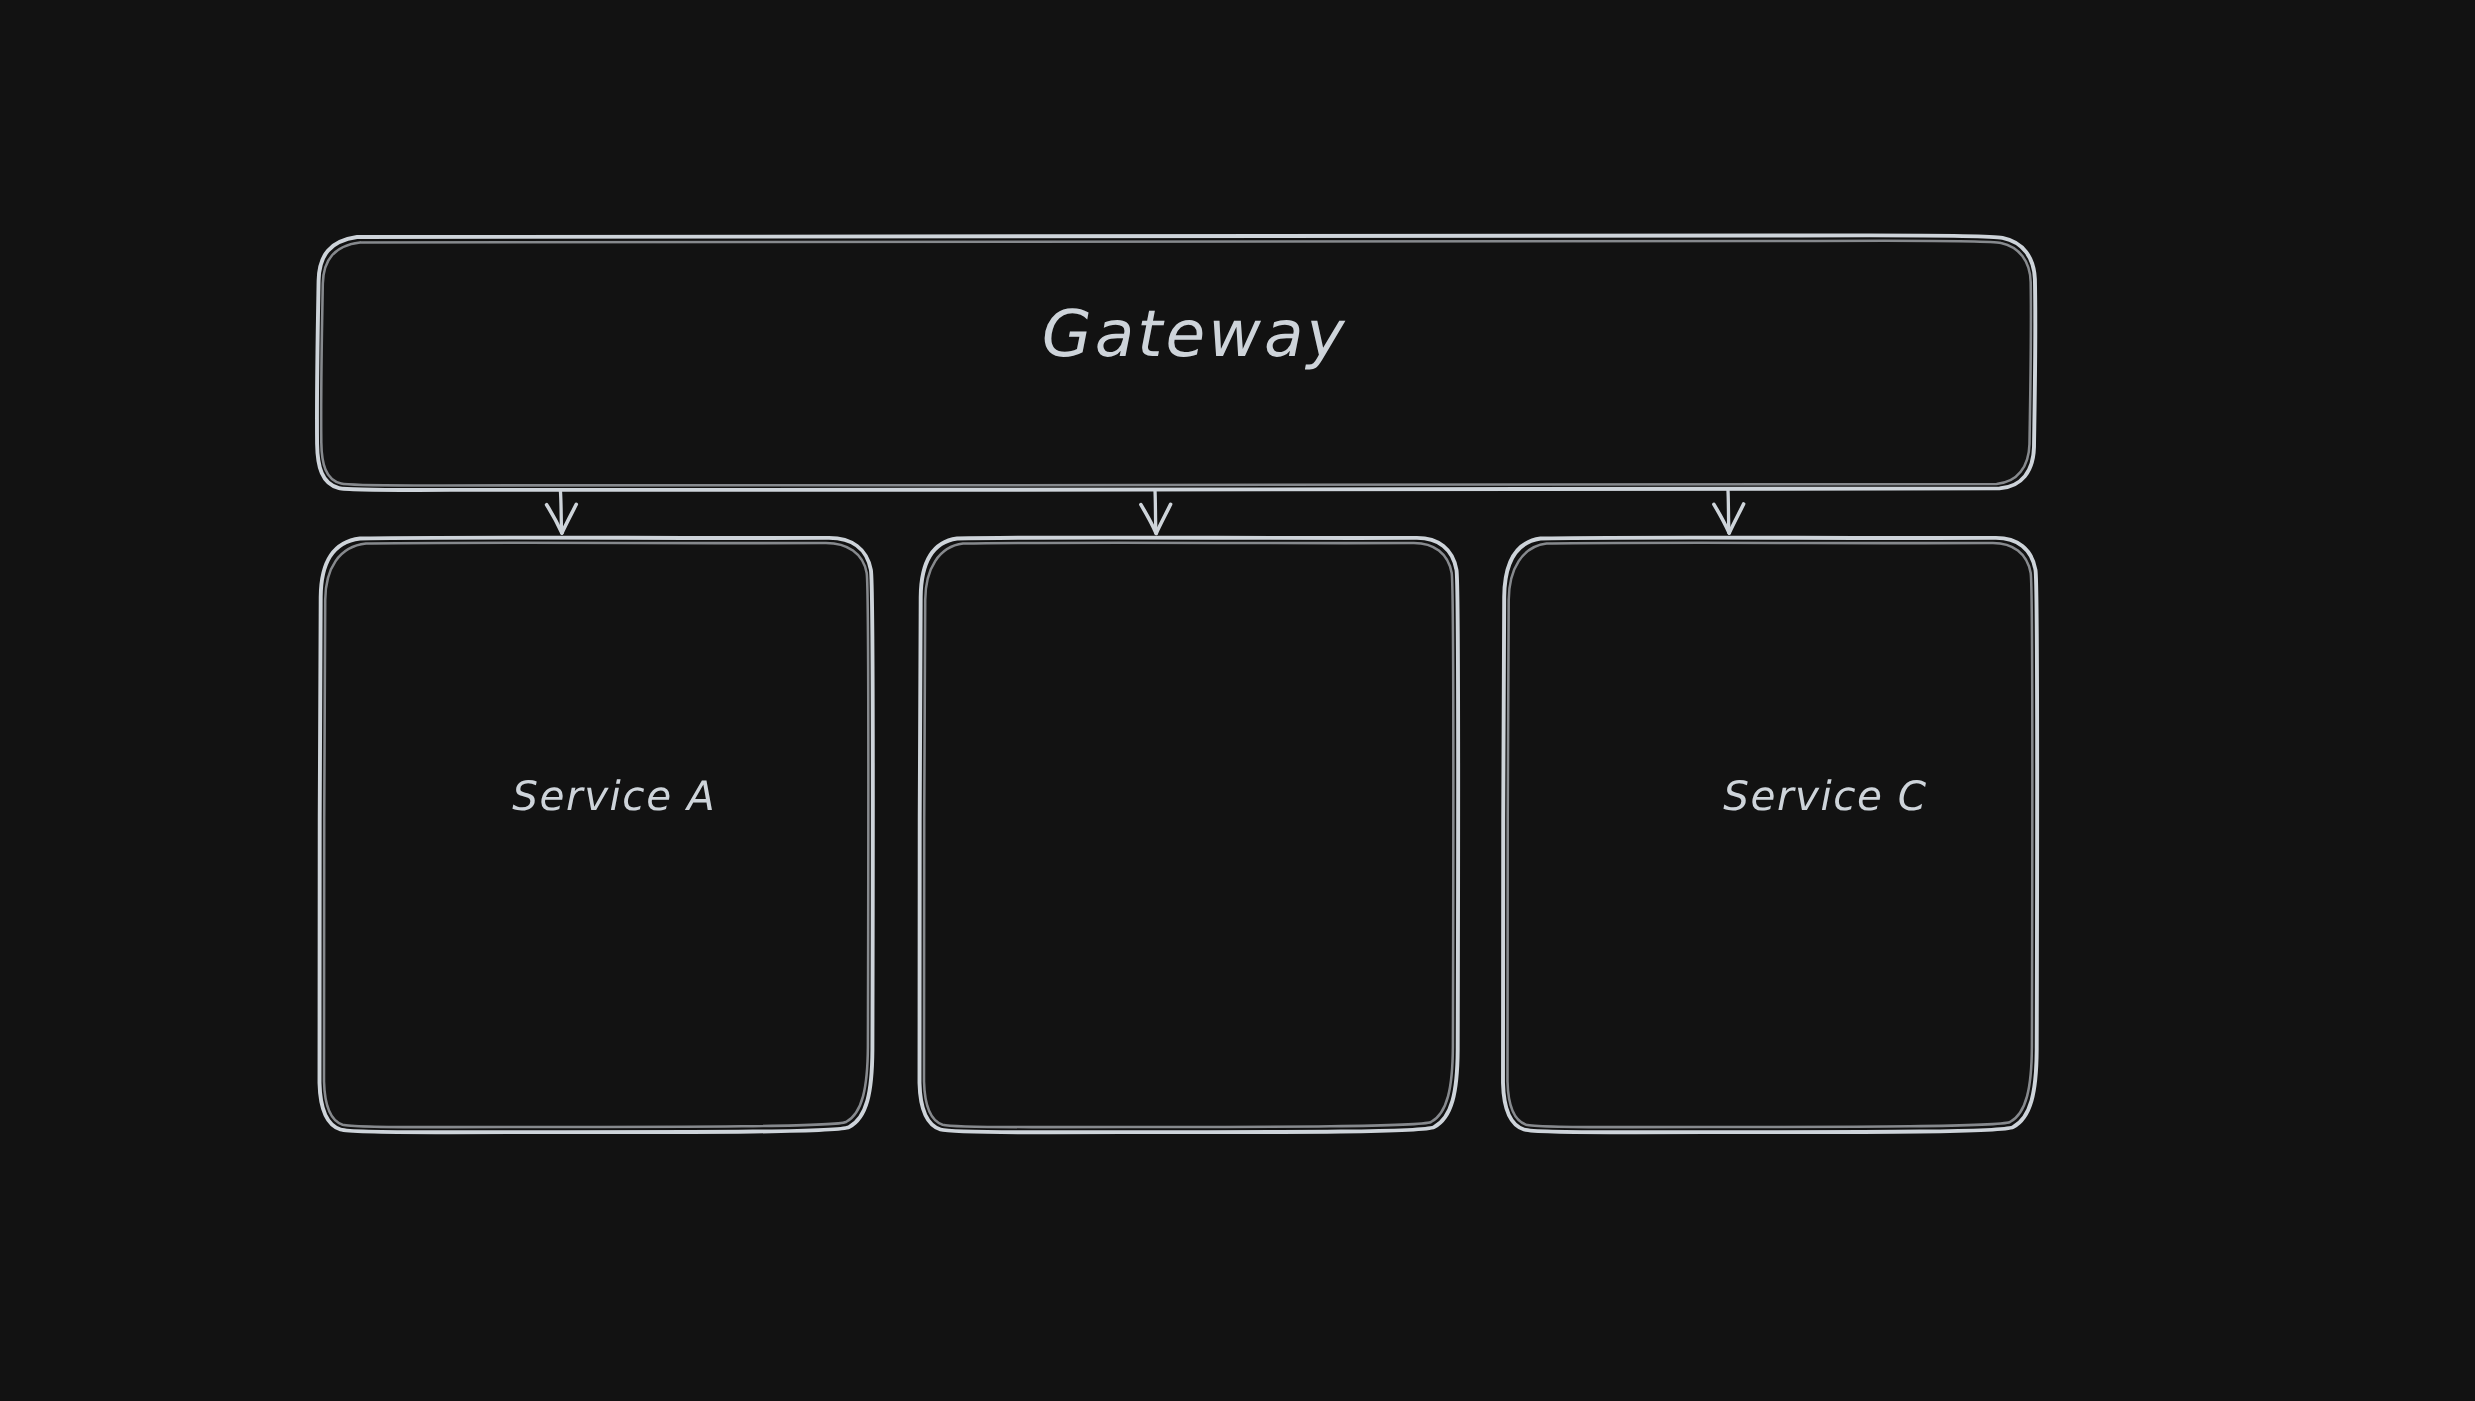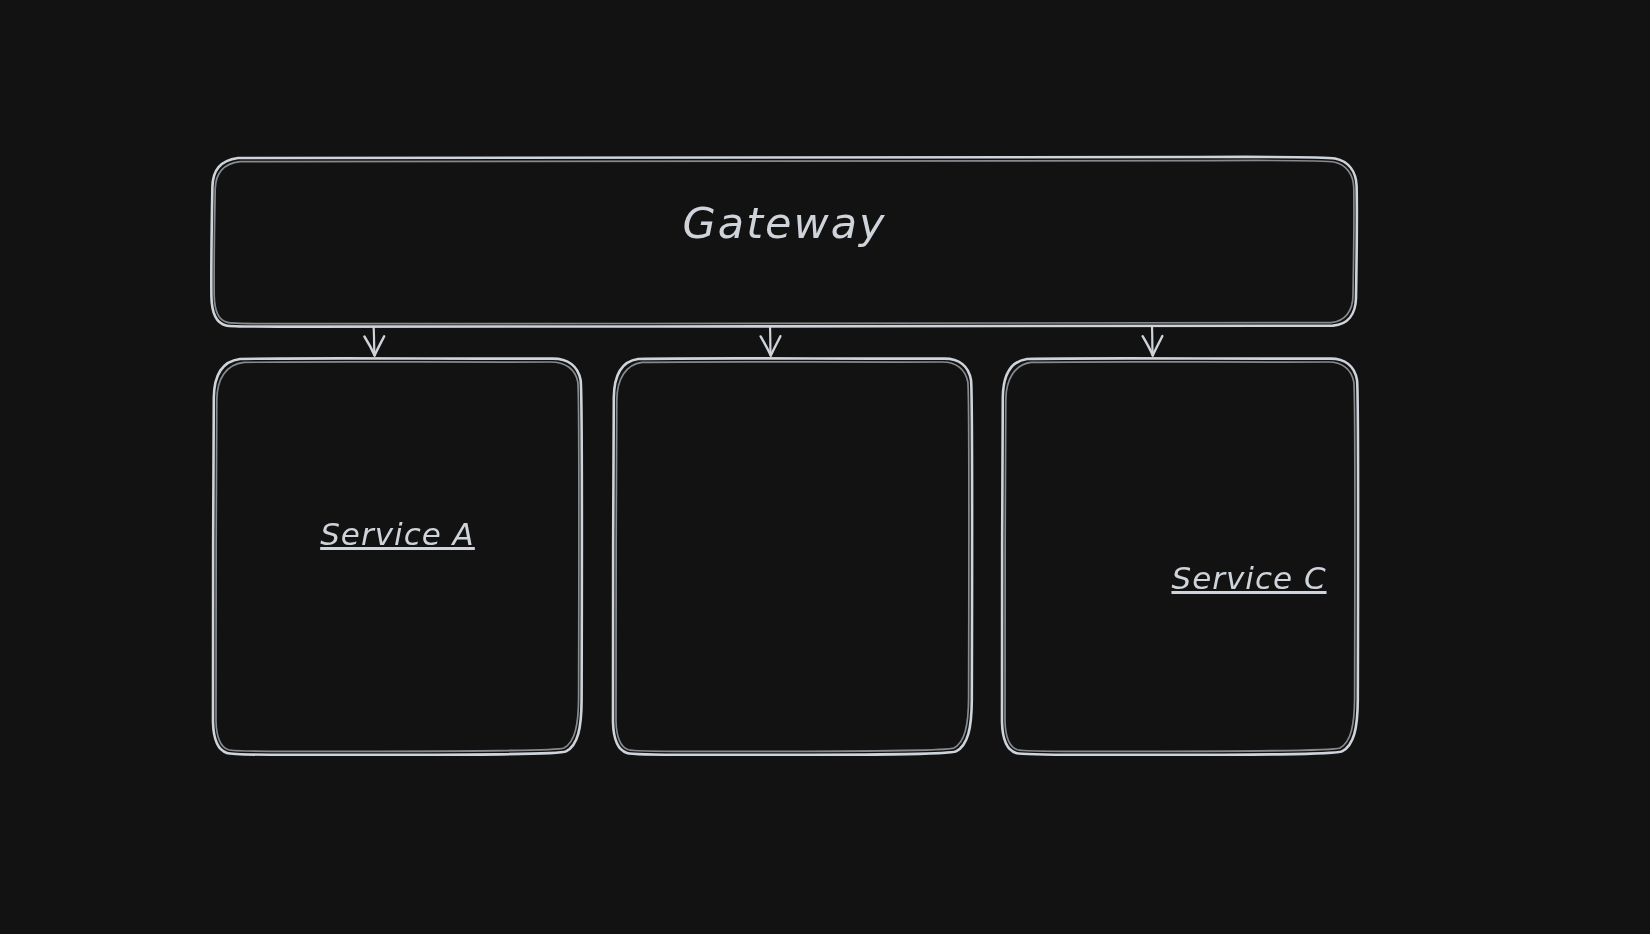--- a/index.html
+++ b/index.html
@@ -29,40 +29,40 @@
   }
   .node-label {
     position: absolute;
     color: #ced4da;
     font-family: "DejaVu Sans", sans-serif;
     font-style: italic;
     white-space: nowrap;
     letter-spacing: 0.5px;
     text-align: center;
     pointer-events: none;
+    padding-left: 12px;
     -webkit-font-smoothing: antialiased;
   }
   .gateway-label {
     font-size: 43px;
     font-weight: 500;
     left: 212px;
     top: 198px;
     width: 1145px;
     letter-spacing: 2px;
   }
   .service-label {
-    font-size: 31px;
+    font-size: 27px;
     font-weight: 400;
     top: 516px;
     letter-spacing: 1px;
-    text-decoration: underline;
   }
   .svc-a { left: 212px; width: 371px; }
   .svc-b { left: 612px; width: 360px; }
-  .svc-c { left: 1043px; width: 412px; margin-top: 44px; }
+  .svc-c { left: 999px; width: 412px; }
   .hit-box {
     position: absolute;
     background: transparent;
   }
 </style>
 </head>
 <body>
 
 <div id="canvas">
 

